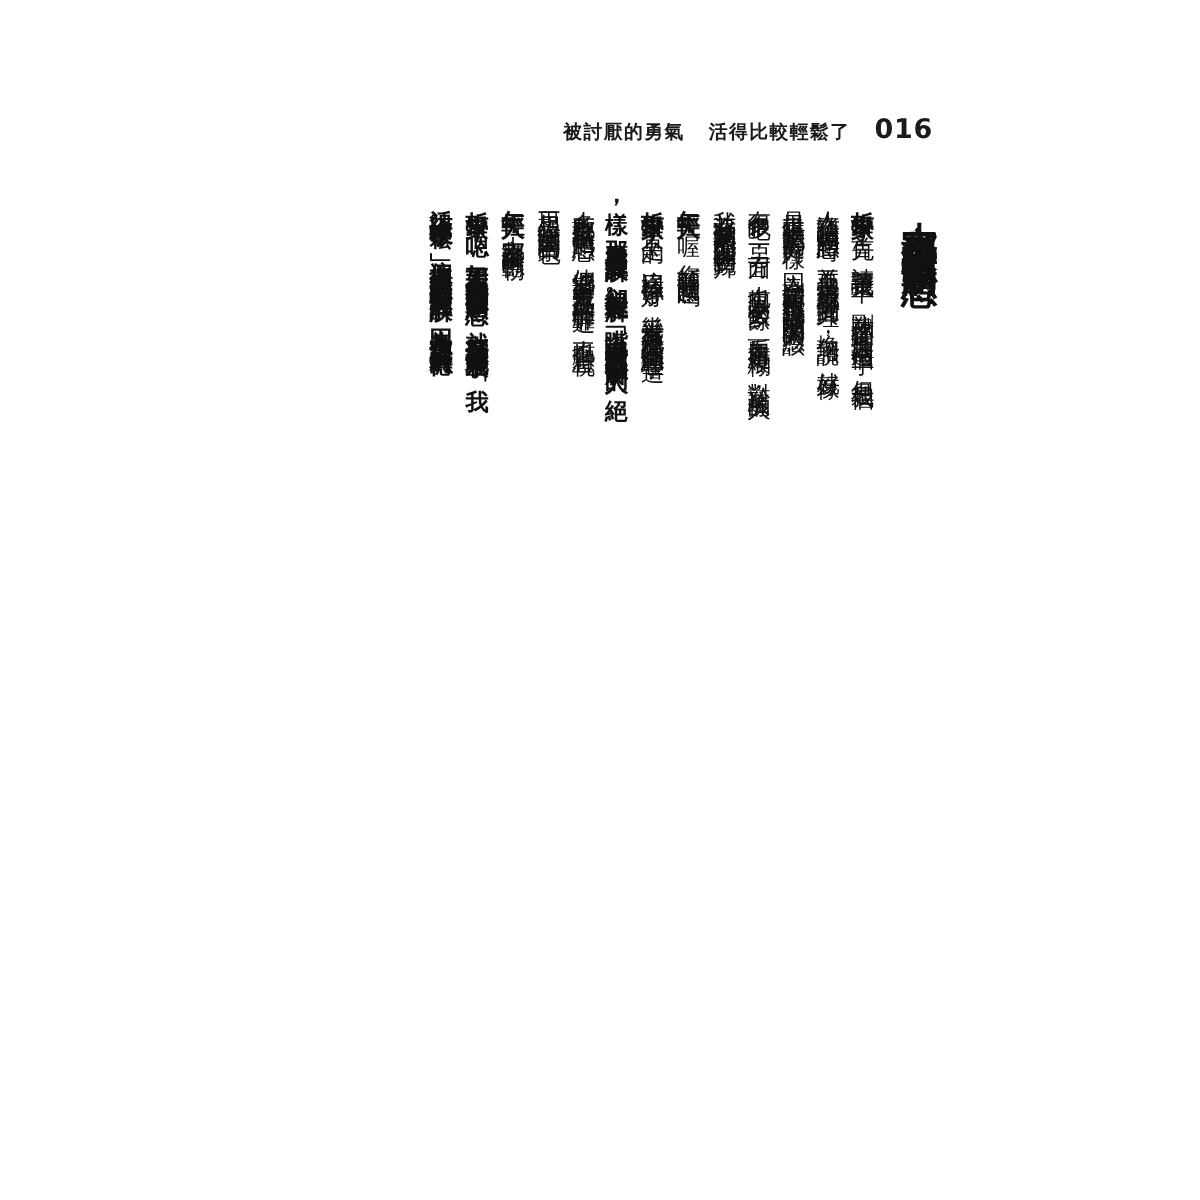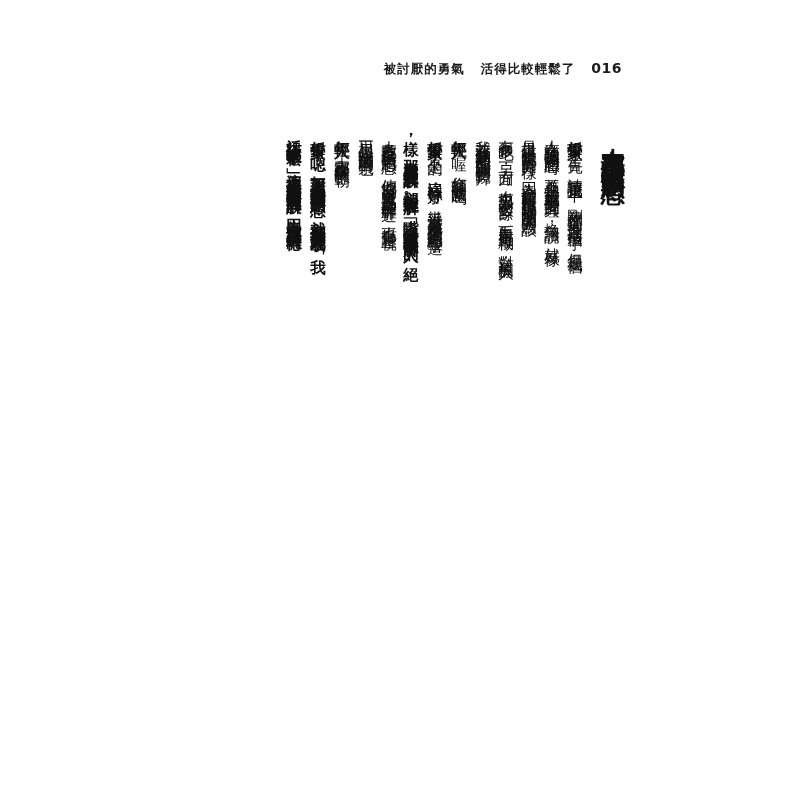--- a/index.html
+++ b/index.html
@@ -17,35 +17,35 @@
   .page {
     position: relative;
     width: 800px;
     height: 800px;
     background: #ffffff;
   }
 
   
   .header {
     position: absolute;
-    top: 60px;
+    top: 76px;
     right: 178px;
     display: flex;
     align-items: baseline;
     gap: 16px;
     font-size: 12.5px;
     letter-spacing: 1px;
     color: #1a1a1a;
     white-space: nowrap;
   }
   .header .book-title { font-weight: 600; }
   .header .section-title { font-weight: 600; }
   .header .page-number {
     font-family: "DejaVu Sans", "Liberation Sans", sans-serif;
-    font-size: 14px;
+    font-size: 18px;
     letter-spacing: 0.5px;
     font-weight: 600;
   }
 
   
   .body-area {
     position: absolute;
     top: 128px;
     left: 120px;
     right: 175px;

